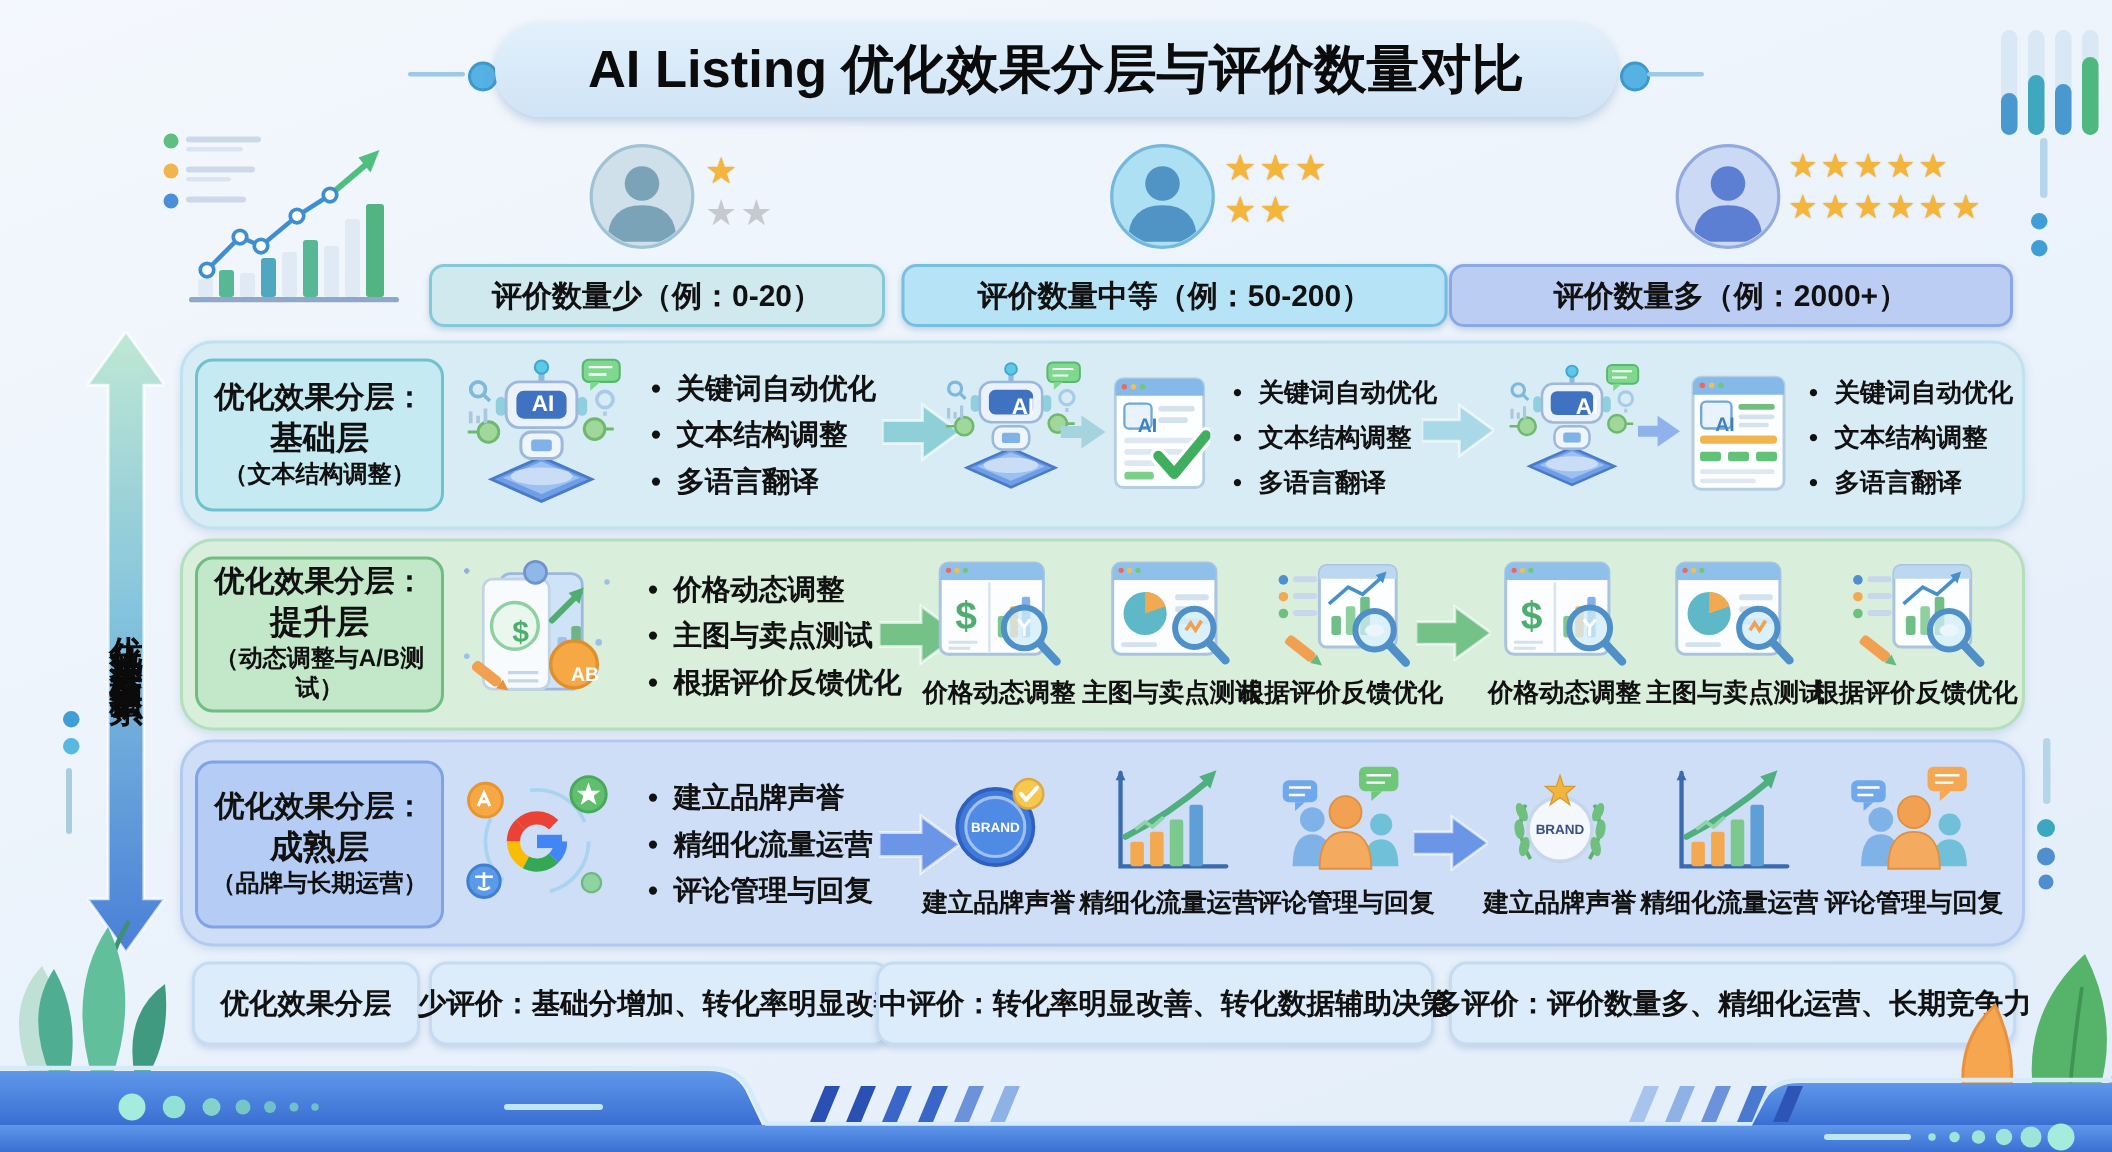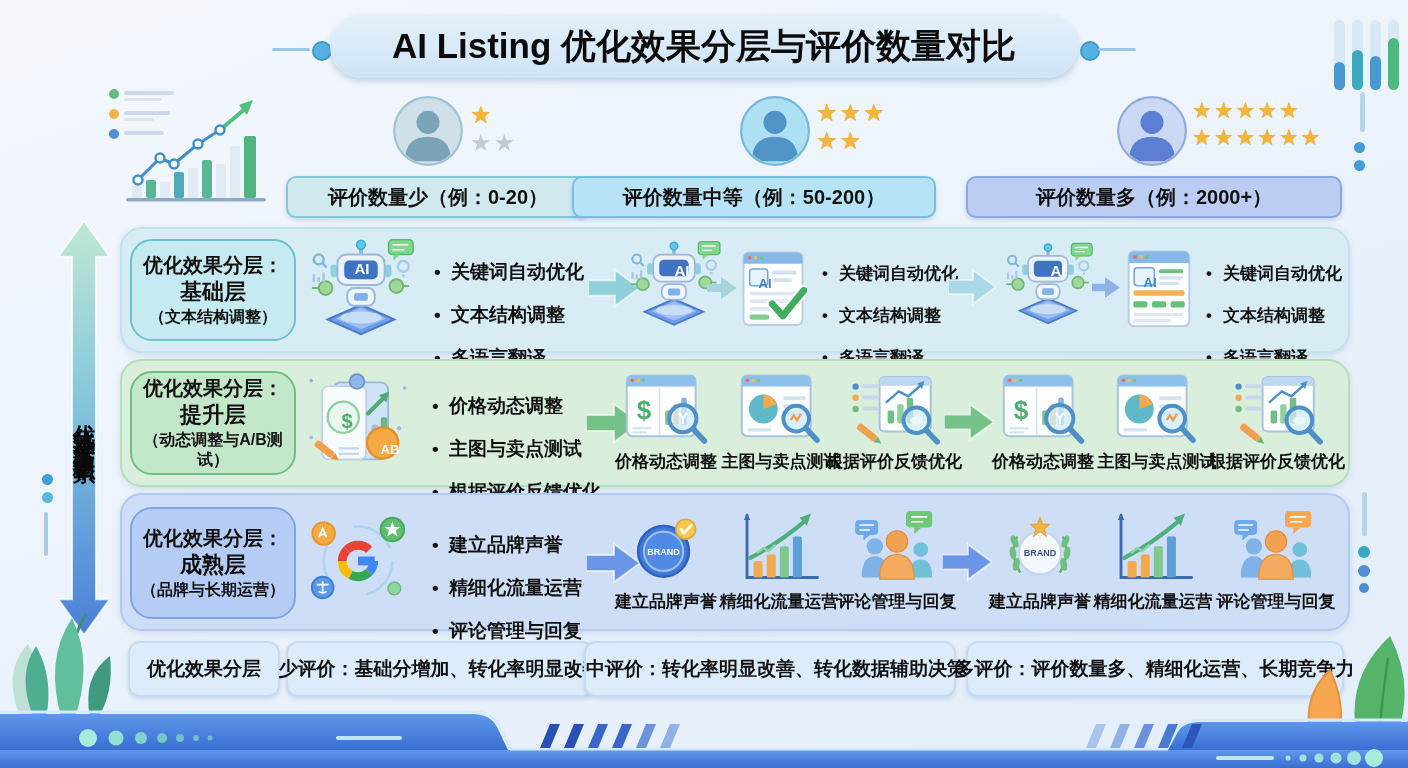--- a/index.html
+++ b/index.html
@@ -23,28 +23,28 @@
   .cl2{background:#b7e3f6;border:2px solid #74c0e2;}
   .cl3{background:#bccdf3;border:2px solid #8aa8e6;}
   
   .axis-text{writing-mode:vertical-rl;font-size:22px;font-weight:bold;letter-spacing:4px;color:#0b0b0b;
     display:flex;align-items:center;justify-content:center;}
   
   .trow{left:120px;width:1226px;border-radius:22px;box-shadow:0 2px 6px rgba(120,150,195,.25);}
   .r1{top:227px;height:122px;background:#d8ecf5;border:2px solid #c0e2ee;}
   .r2{top:359px;height:124px;background:#d9efdc;border:2px solid #b2dfbc;}
   .r3{top:493px;height:134px;background:#cedef7;border:2px solid #b2c9f0;}
-  .tier-label{left:8px;top:10px;width:162px;border-radius:22px;display:flex;flex-direction:column;
+  .tier-label{left:8px;top:10px;width:162px;border-radius:12px;display:flex;flex-direction:column;
     align-items:center;justify-content:center;text-align:center;font-weight:bold;line-height:1.3;}
   .tl1{background:#c6eaf1;border:2px solid #6ec2cf;height:98px;}
   .tl2{background:#c2e8c9;border:2px solid #6fbd81;height:100px;}
   .tl3{background:#b5cdf4;border:2px solid #7fa3e6;height:108px;}
   .tier-line1{font-size:20px;} .tier-line2{font-size:22px;} .tier-line3{font-size:16px;}
   .blt-list{font-weight:bold;}
-  .blt{position:relative;padding-left:17px;white-space:nowrap;margin-top:12px;}
+  .blt{position:relative;padding-left:17px;white-space:nowrap;}
   .blt::before{content:"•";position:absolute;left:0;}
   .b-main{font-size:19px;line-height:31px;}
   .b-sub{font-size:17px;line-height:30px;}
   .item{display:flex;flex-direction:column;align-items:center;top:8px;}
   .cap{font-size:17px;font-weight:bold;white-space:nowrap;margin-top:1px;}
   .ar1{color:#8fd0d8;} .ar1b{color:#a9d8e6;} .as1{color:#a5d3de;} .as3{color:#8fb2ea;}
   .ar2{color:#74c288;} .ar3{color:#6b95e6;}
   
   .sum-box{top:641px;height:52px;border-radius:12px;background:#ddecfa;border:2px solid #c3dcf2;
     box-shadow:0 2px 4px rgba(120,150,195,.3);display:flex;align-items:center;justify-content:center;
@@ -381,21 +381,21 @@
   <div class="abs stars gold" style="left:816px;top:101px;">★★★</div>
   <div class="abs stars gold" style="left:816px;top:129px;">★★</div>
 
   <svg class="abs" style="left:1116px;top:95px;--av-bg:#ccd9f5;--av-st:#93aadf;--av-p:#5c7fd4" width="72" height="72">
       <use href="#sy-avatar"></use>
     </svg>
   <div class="abs stars gold" style="left:1192px;top:100px;font-size:22px;">★★★★★</div>
   <div class="abs stars gold" style="left:1192px;top:127px;font-size:22px;">★★★★★★</div>
 
   <div class="abs col-label cl1" style="left:286px;top:176px;width:300px;">评价数量少（例：0-20）</div>
-  <div class="abs col-label cl2" style="left:572px;top:176px;width:360px;">评价数量中等（例：50-200）</div>
+  <div class="abs col-label cl2" style="left:601px;top:176px;width:360px;">评价数量中等（例：50-200）</div>
   <div class="abs col-label cl3" style="left:966px;top:176px;width:372px;">评价数量多（例：2000+）</div>
 
   <svg class="abs" style="left:58px;top:221px" width="52" height="414" viewBox="0 0 52 416">
     <polygon points="26,0 52,36 38,36 38,380 52,380 26,416 0,380 14,380 14,36 0,36" fill="url(#axg)" stroke="rgba(255,255,255,.75)" stroke-width="2"></polygon>
   </svg>
   <div class="abs axis-text" style="left:60px;top:252px;width:48px;height:352px;">优化效果深度与数据积累</div>
 
   <div class="abs trow r1">
     <div class="abs tier-label tl1">
       <div class="tier-line1">优化效果分层：</div>

